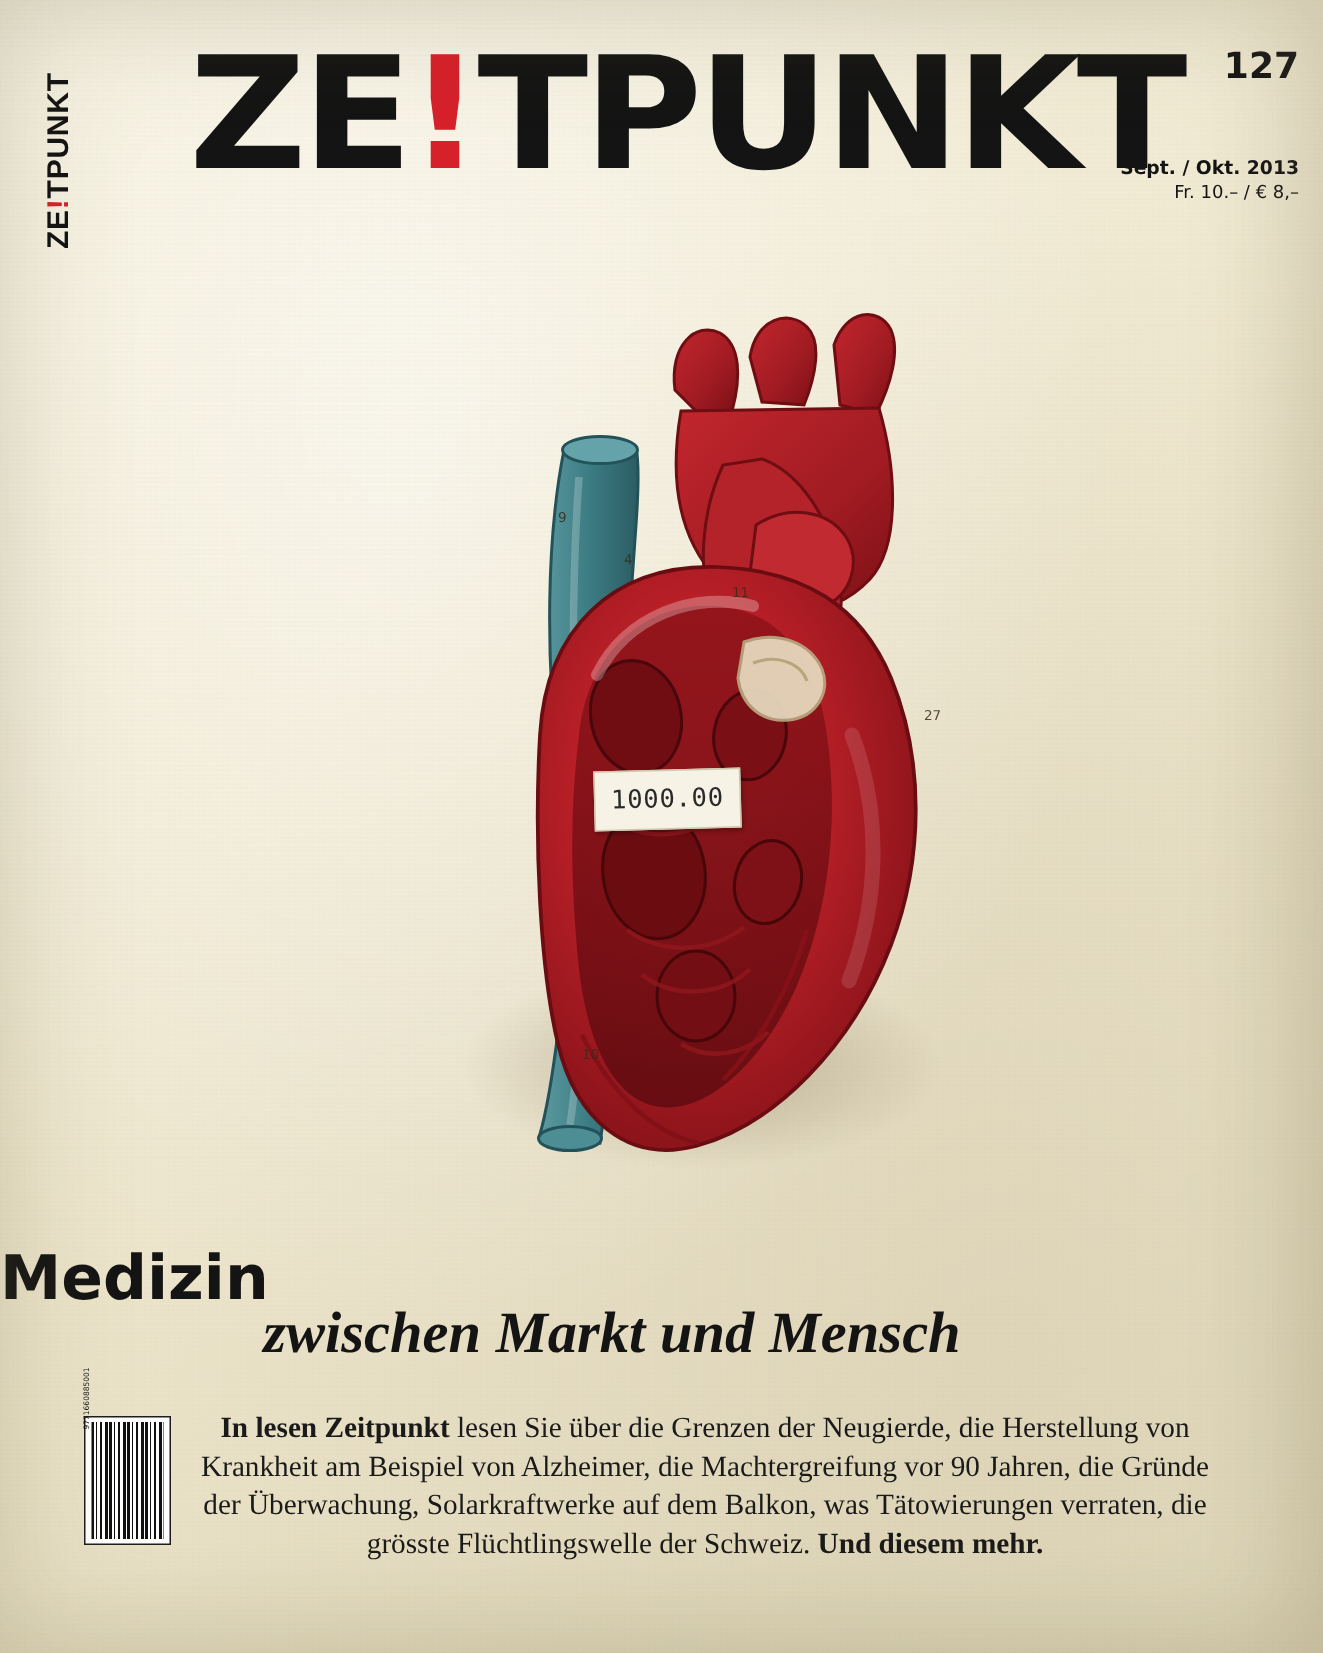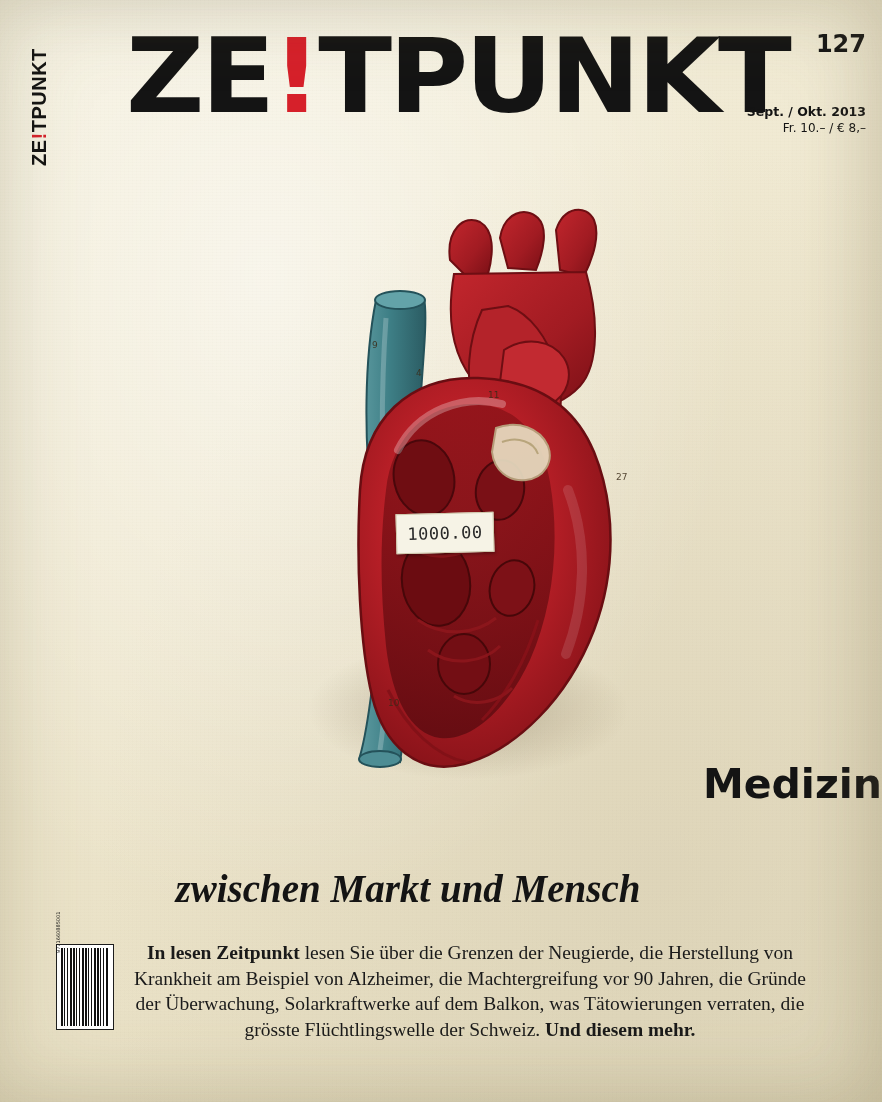--- a/index.html
+++ b/index.html
@@ -152,23 +152,23 @@
     font-family: "DejaVu Sans Mono", monospace;
     font-size: 17px;
     color: #2a2a2a;
     letter-spacing: 0.5px;
   }
 
   
   .title-main {
     position: absolute;
     left: 0;
-    top: 760px;
+    top: 828px;
     width: 882px;
-    text-align: right;
+    text-align: left;
     font-family: "DejaVu Sans", sans-serif;
     font-weight: bold;
     font-size: 41px;
     color: #141414;
   }
   .title-sub {
     position: absolute;
     left: 0;
     top: 866px;
     width: 816px;

